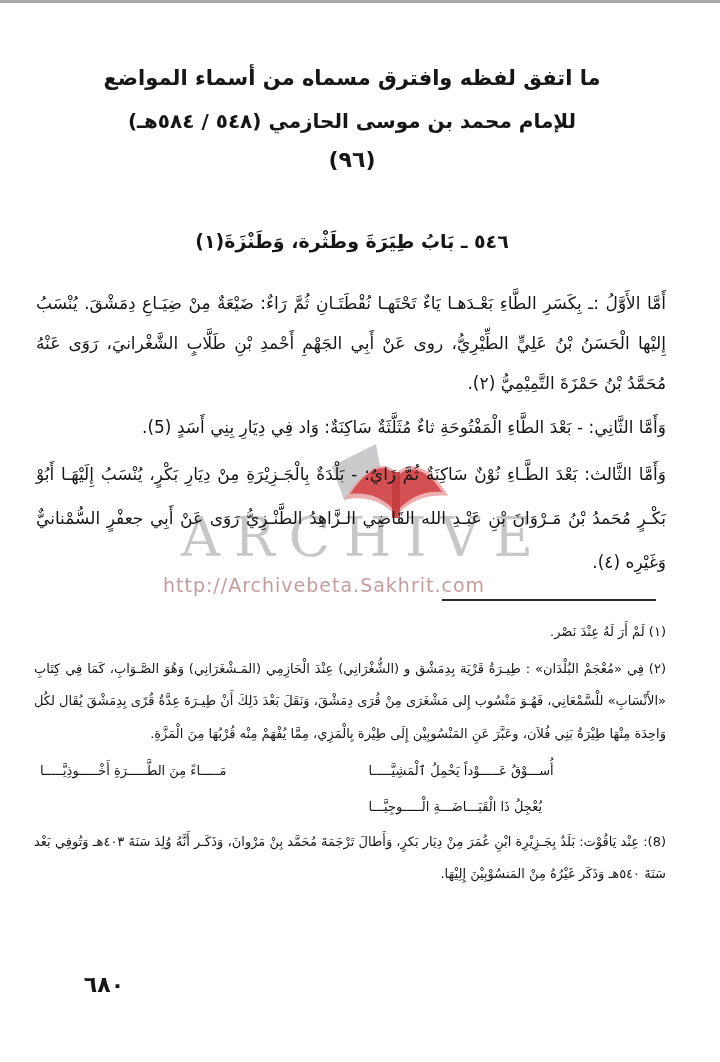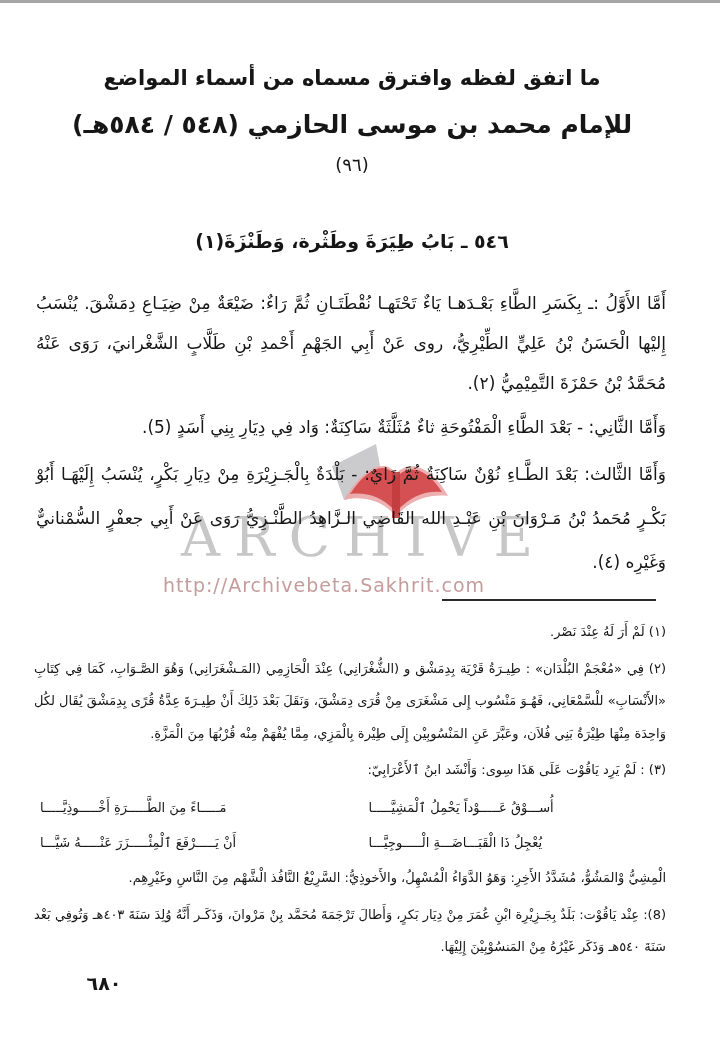--- a/index.html
+++ b/index.html
@@ -12,22 +12,22 @@
     font-family:"DejaVu Sans",sans-serif;
     color:#161616;
     direction:rtl;
     padding-left:16px;
   }
   .scan-edge-top{position:absolute;top:0;left:0;right:0;height:3px;background:#a6a6a6;}
   .scan-edge-left{position:absolute;top:0;left:0;bottom:0;width:1px;background:#b5b5b5;}
 
   .title-block{position:absolute;top:64px;left:40px;right:40px;text-align:center;}
   .title-line{font-weight:bold;font-size:21px;line-height:1.4;margin-bottom:14px;}
-  .author-line{font-weight:bold;font-size:25px;line-height:1.4;margin-bottom:12px;}
-  .part-number{font-weight:normal;font-size:18px;}
+  .author-line{font-weight:bold;font-size:20px;line-height:1.4;margin-bottom:12px;}
+  .part-number{font-weight:bold;font-size:22px;}
 
   .section-heading{
     position:absolute;top:230px;left:40px;right:40px;
     text-align:center;font-weight:bold;font-size:19px;
   }
 
   .body-text{position:absolute;left:52px;right:54px;font-size:17px;line-height:2.35;text-align:justify;z-index:2;}
   .p1{top:284px;}
   .p2{top:408px;}
   .p3{top:452px;line-height:2.6;}
@@ -53,21 +53,21 @@
 
   .footnotes{position:absolute;top:616px;left:50px;right:54px;font-size:13px;line-height:2.5;z-index:2;}
   .fn{text-align:justify;margin:0 0 4px 0;}
   .fn-first{text-align:right;}
   .poetry{display:flex;justify-content:space-between;margin:2px 6px 2px 6px;}
   .verse-col{width:47%;}
   .verse{text-align:left;white-space:nowrap;overflow:hidden;line-height:2.6;}
 
   .page-number{
     position:absolute;top:972px;left:80px;width:80px;
-    font-size:19px;font-weight:bold;text-align:center;direction:rtl;
+    font-size:22px;font-weight:bold;text-align:center;direction:rtl;
   }
 </style>
 </head>
 <body>
 
 <div class="page">
 
   <div class="scan-edge-top"></div>
   <div class="scan-edge-left"></div>
 
@@ -92,30 +92,27 @@
     <path d="M78,36 L86,36 L86,82 L78,82 Z" fill="#c23c3e" opacity="0.9"></path>
   </svg>
   <div class="watermark wm-word">ARCHIVE</div>
   <div class="watermark wm-url">http://Archivebeta.Sakhrit.com</div>
 
   <div class="footnote-divider"></div>
 
   <div class="footnotes">
     <div class="fn fn-first">(١) لَمْ أَرَ لَهُ عِنْدَ نَصْر.</div>
     <div class="fn">(٢) فِي «مُعْجَمْ البُلْدَان» : طِيـرَةُ قَرْيَة بِدِمَشْق و (الشُّغْرَانِي) عِنْدَ الْحَازِمِي (المَـشْغَرَانِي) وَهُوَ الصَّـوَابِ، كَمَا فِي كِتَابِ «الأَنْسَابِ» للْسَّمْعَانِي، فَهُـوَ مَنْسُوب إِلى مَشْغَرَى مِنْ قُرَى دِمَشْقَ، وَنَقَلَ بَعْدَ ذَلِكَ أَنْ طِيـرَةَ عِدَّةُ قُرًى بِدِمَشْقَ يُقَال لكُل وَاحِدَة مِنْهَا طِيْرَةُ بَنِي فُلاَن، وعَبَّرَ عَنِ المَنْسُوبِيْن إِلَى طِيْرة بِالْمَزِي، مِمَّا يُفْهَمْ مِنْه قُرْبُهَا مِنَ الْمَزَّةِ.</div>
-    <div class="fn fn-first">(٣) : لَمْ يَرِد يَاقُوْت عَلَى هَذَا سِوى: وَأَنْشَد ابنُ ٱلأَعْرَابِيّ:</div>
 
     <div class="poetry">
       <div class="verse-col verse">أُســـوْقُ عَـــــوْداً يَحْمِلُ ٱلْمَشِيَّـــــا</div>
       <div class="verse-col verse">مَـــــاءً مِنَ الطَّـــــرَةِ أَخْـــــوذِيَّـــــا</div>
     </div>
     <div class="poetry">
       <div class="verse-col verse">يُعْجِلُ ذَا الْقَبَـــاضَـــةِ الْـــــوجِيَّـــا</div>
-      <div class="verse-col verse">أَنْ يَـــــرْفَعَ ٱلْمِئْـــــزَرَ عَنْـــــهُ شَيَّـــا</div>
     </div>
 
-    <div class="fn">الْمِشِيُّ وْالمَشُوُّ، مُشَدَّدُ الأَخِرِ: وَهَوُ الدَّوَاءُ الْمُسْهِلُ، والأَخوذِيُّ: السَّرِيْعُ النَّافُذ الْشَّهْم مِنَ النَّاسِ وغَيْرِهِم.</div>
     <div class="fn">(8): عِنْد يَاقُوْت: بَلَدٌ بِجَـزِيْرِة ابْنِ عُمَرَ مِنْ دِيَار بَكرٍ، وَأَطالَ تَرْجَمَةَ مُحَمَّد بِنْ مَرْوانَ، وَذَكَـر أَنَّهُ وُلِدَ سَنَةَ ٤٠٣هـ وَتُوفِي بَعْد سَنَةَ ٥٤٠هـ وَذَكَر غَيْرُهُ مِنْ المَنسُوْبِيْنَ إِلِيْهَا.</div>
   </div>
 
   <div class="page-number">٦٨٠</div>
 
 </div>
 
 </body></html>

